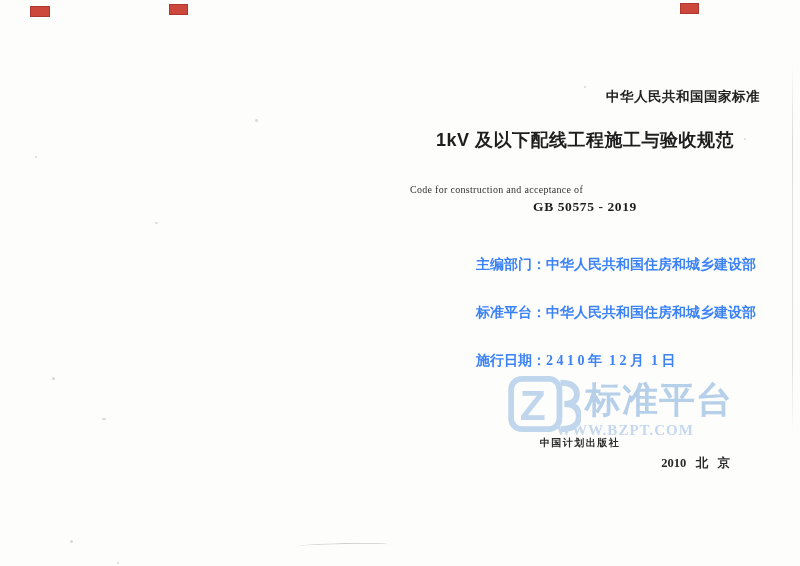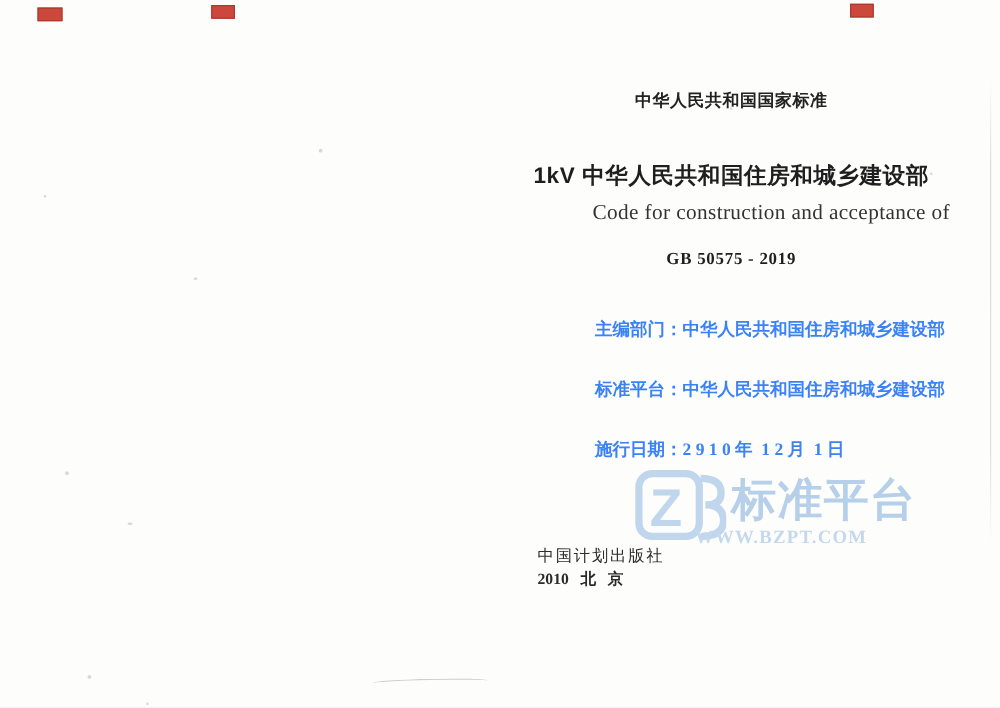--- a/index.html
+++ b/index.html
@@ -15,53 +15,53 @@
   .regmark { position: absolute; background: #c9392c; border: 1px solid #a8281e; opacity: .92; }
   .speck { position: absolute; background: #b9b9b9; border-radius: 50%; opacity: .55; }
   .edge-line { position: absolute; width: 1px; background: linear-gradient(#fff, #cfcfcf 20%, #d6d6d6 80%, #fff); opacity: .7; }
   .bottom-squiggle {
     position: absolute; width: 92px; height: 4px;
     border-top: 1px solid #a9a9a9; border-radius: 50%;
     transform: rotate(-1.2deg); opacity: .55;
   }
   
   .doc-heading {
-    position: absolute; left: 410px; top: 72px; width: 350px;
-    text-align: center; font-family: "Liberation Sans", sans-serif;
+    position: absolute; left: 410px; top: 88px; width: 350px;
+    text-align: right; font-family: "Liberation Sans", sans-serif;
     font-weight: bold; font-size: 13.5px; letter-spacing: .5px; color: #222;
   }
   .doc-title {
     position: absolute; left: 385px; top: 128px; width: 400px;
     text-align: center; font-family: "Liberation Sans", sans-serif;
     font-weight: bold; font-size: 18px; letter-spacing: .5px; color: #1e1e1e;
   }
   .doc-sub-en {
-    position: absolute; left: 410px; width: 350px; text-align: right;
-    font-size: 17px; color: #333; letter-spacing: .3px;
+    position: absolute; left: 410px; width: 350px; text-align: left;
+    font-size: 10px; color: #333; letter-spacing: .3px; margin-top: 24px;
   }
   .sub1 { top: 160px; }
   .sub2 { top: 177px; }
   .doc-stdno {
     position: absolute; left: 410px; top: 199px; width: 350px;
     text-align: center; font-weight: bold; font-size: 13.5px;
     letter-spacing: .6px; color: #1f1f1f;
   }
   .dept-block {
     position: absolute; left: 476px; top: 225px; width: 260px;
     font-weight: bold; font-size: 14px; line-height: 16px;
     color: #3b82f6; white-space: pre;
   }
   .publisher {
     position: absolute; left: 430px; top: 436px; width: 300px;
-    font-size: 13px; letter-spacing: 1.5px;
-    font-weight: normal; color: #2c2c2c;
+    text-align: center; font-size: 10px; letter-spacing: 1.5px;
+    font-weight: bold; color: #2c2c2c;
   }
   .year-city {
     position: absolute; left: 430px; top: 455px; width: 300px;
-    text-align: left; font-weight: bold; font-size: 12.5px;
+    text-align: right; font-weight: bold; font-size: 12.5px;
     color: #2a2a2a; white-space: pre;
   }
   
   .wm { position: absolute; pointer-events: none; }
   .wm-logo { left: 507px; top: 375px; width: 74px; height: 58px; opacity: .85; }
   .wm-text {
     left: 585px; top: 376px; width: 200px;
     font-family: "Liberation Sans", sans-serif; font-weight: bold;
     font-size: 36px; letter-spacing: 1px; color: #b6d0ea;
   }
@@ -95,29 +95,29 @@
   <svg class="wm wm-logo" viewBox="0 0 76 60">
     <rect x="4" y="4" width="50" height="52" rx="11" fill="none" stroke="#b6d0ea" stroke-width="6"></rect>
     <text x="13" y="47" font-family="Liberation Sans, sans-serif" font-weight="bold" font-size="44" fill="#b6d0ea">Z</text>
     <path d="M55 8 q17 0 17 12 q0 10 -13 10 q15 0 15 13 q0 13 -19 13" fill="none" stroke="#b6d0ea" stroke-width="6"></path>
   </svg>
   <div class="wm wm-url">WWW.BZPT.COM</div>
   <div class="wm wm-text">标准平台</div>
 
   <div class="doc-heading">中华人民共和国国家标准</div>
 
-  <div class="doc-title">1kV 中华人民共和国住房和城乡建设部</div>
+  <div class="doc-title">1kV 及以下配线工程施工与验收规范</div>
 
   <div class="doc-sub-en sub1">Code for construction and acceptance of</div>
 
   <div class="doc-stdno">GB 50575 - 2019</div>
 
   <div class="dept-block">
     <div>主编部门：中华人民共和国住房和城乡建设部</div>
     <div>标准平台：中华人民共和国住房和城乡建设部</div>
-    <div>施行日期：2 9 1 0 年  1 2 月  1 日</div>
+    <div>施行日期：2 4 1 0 年  1 2 月  1 日</div>
   </div>
 
   <div class="publisher">中国计划出版社</div>
 
   <div class="year-city">2010   北   京</div>
 
 </div>
 
 </body></html>

